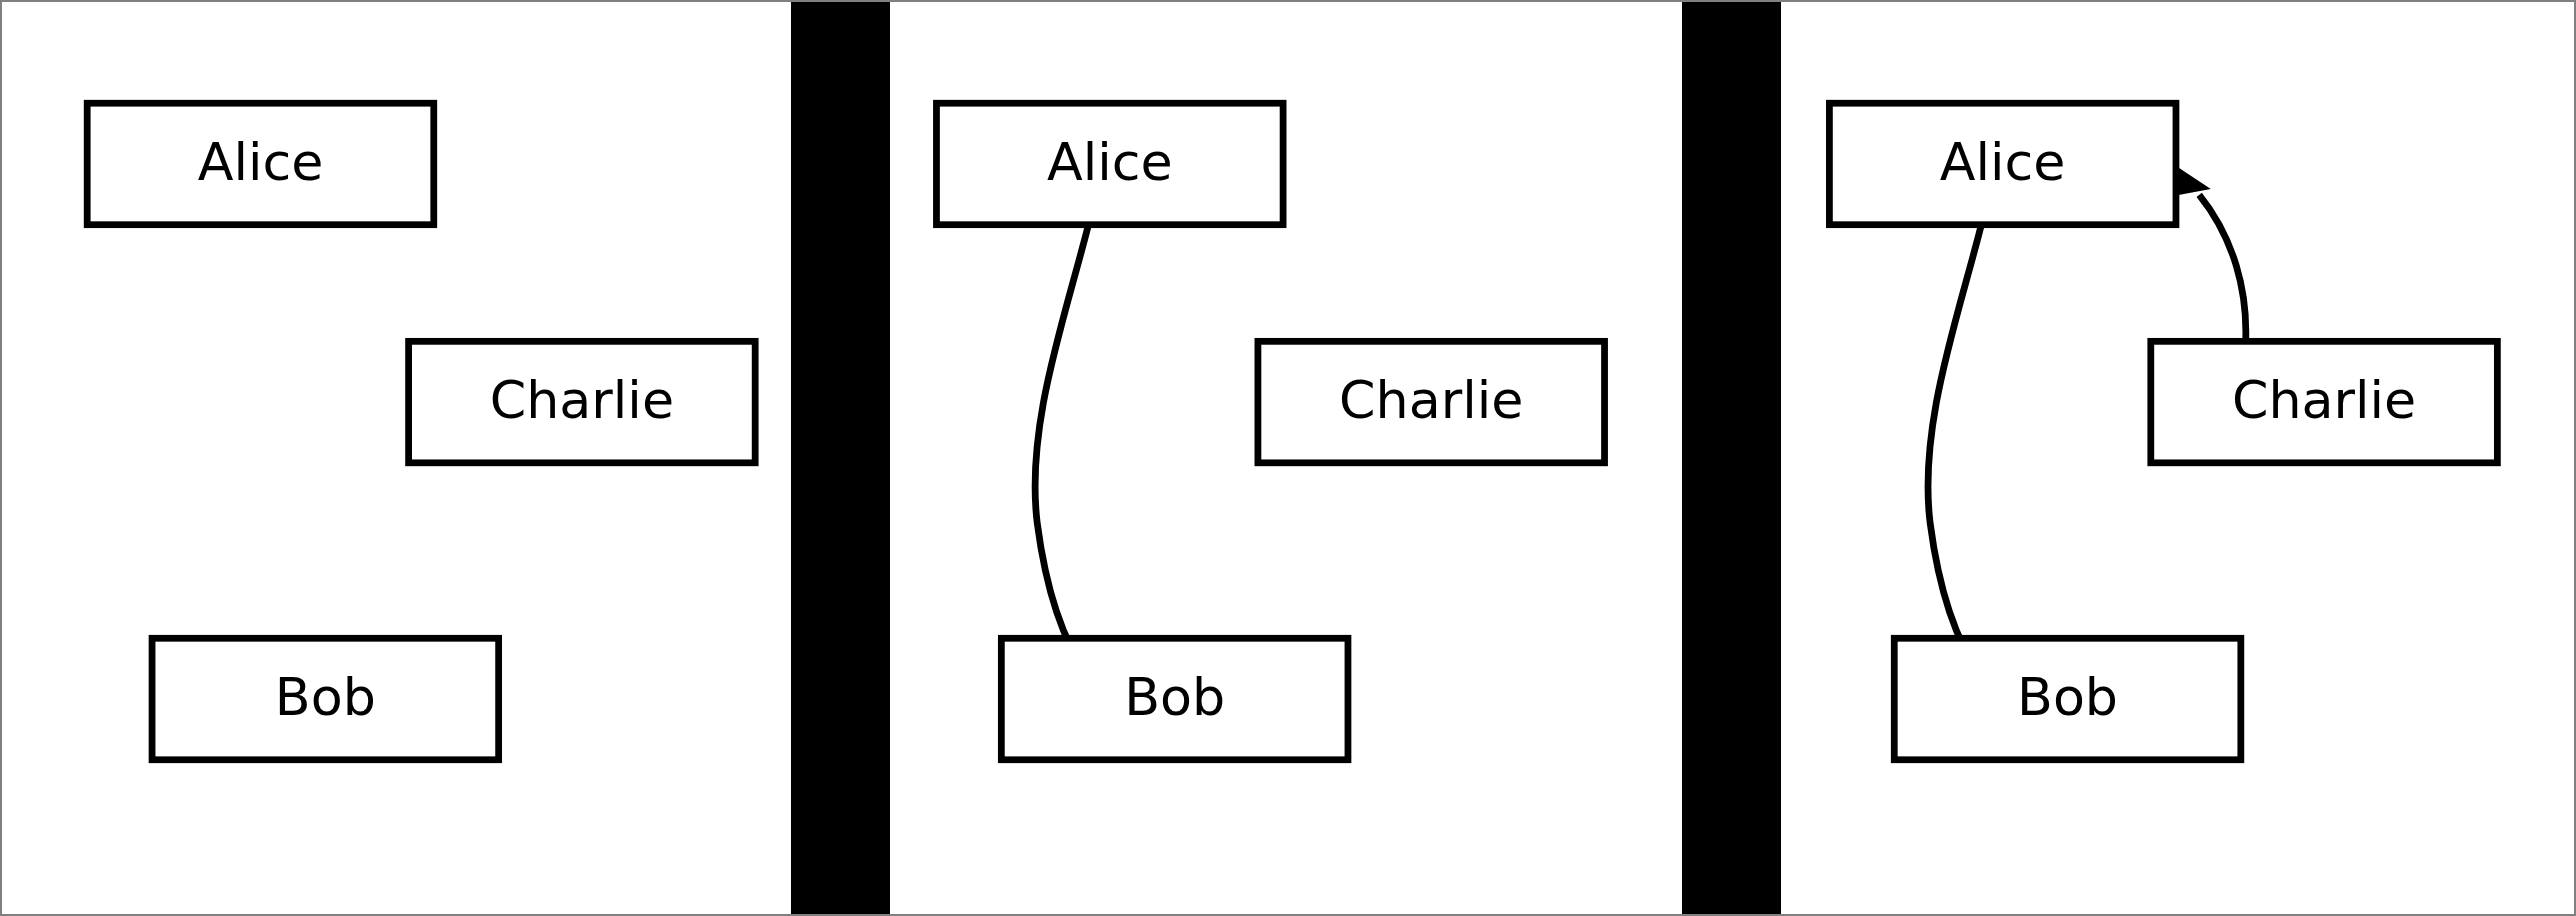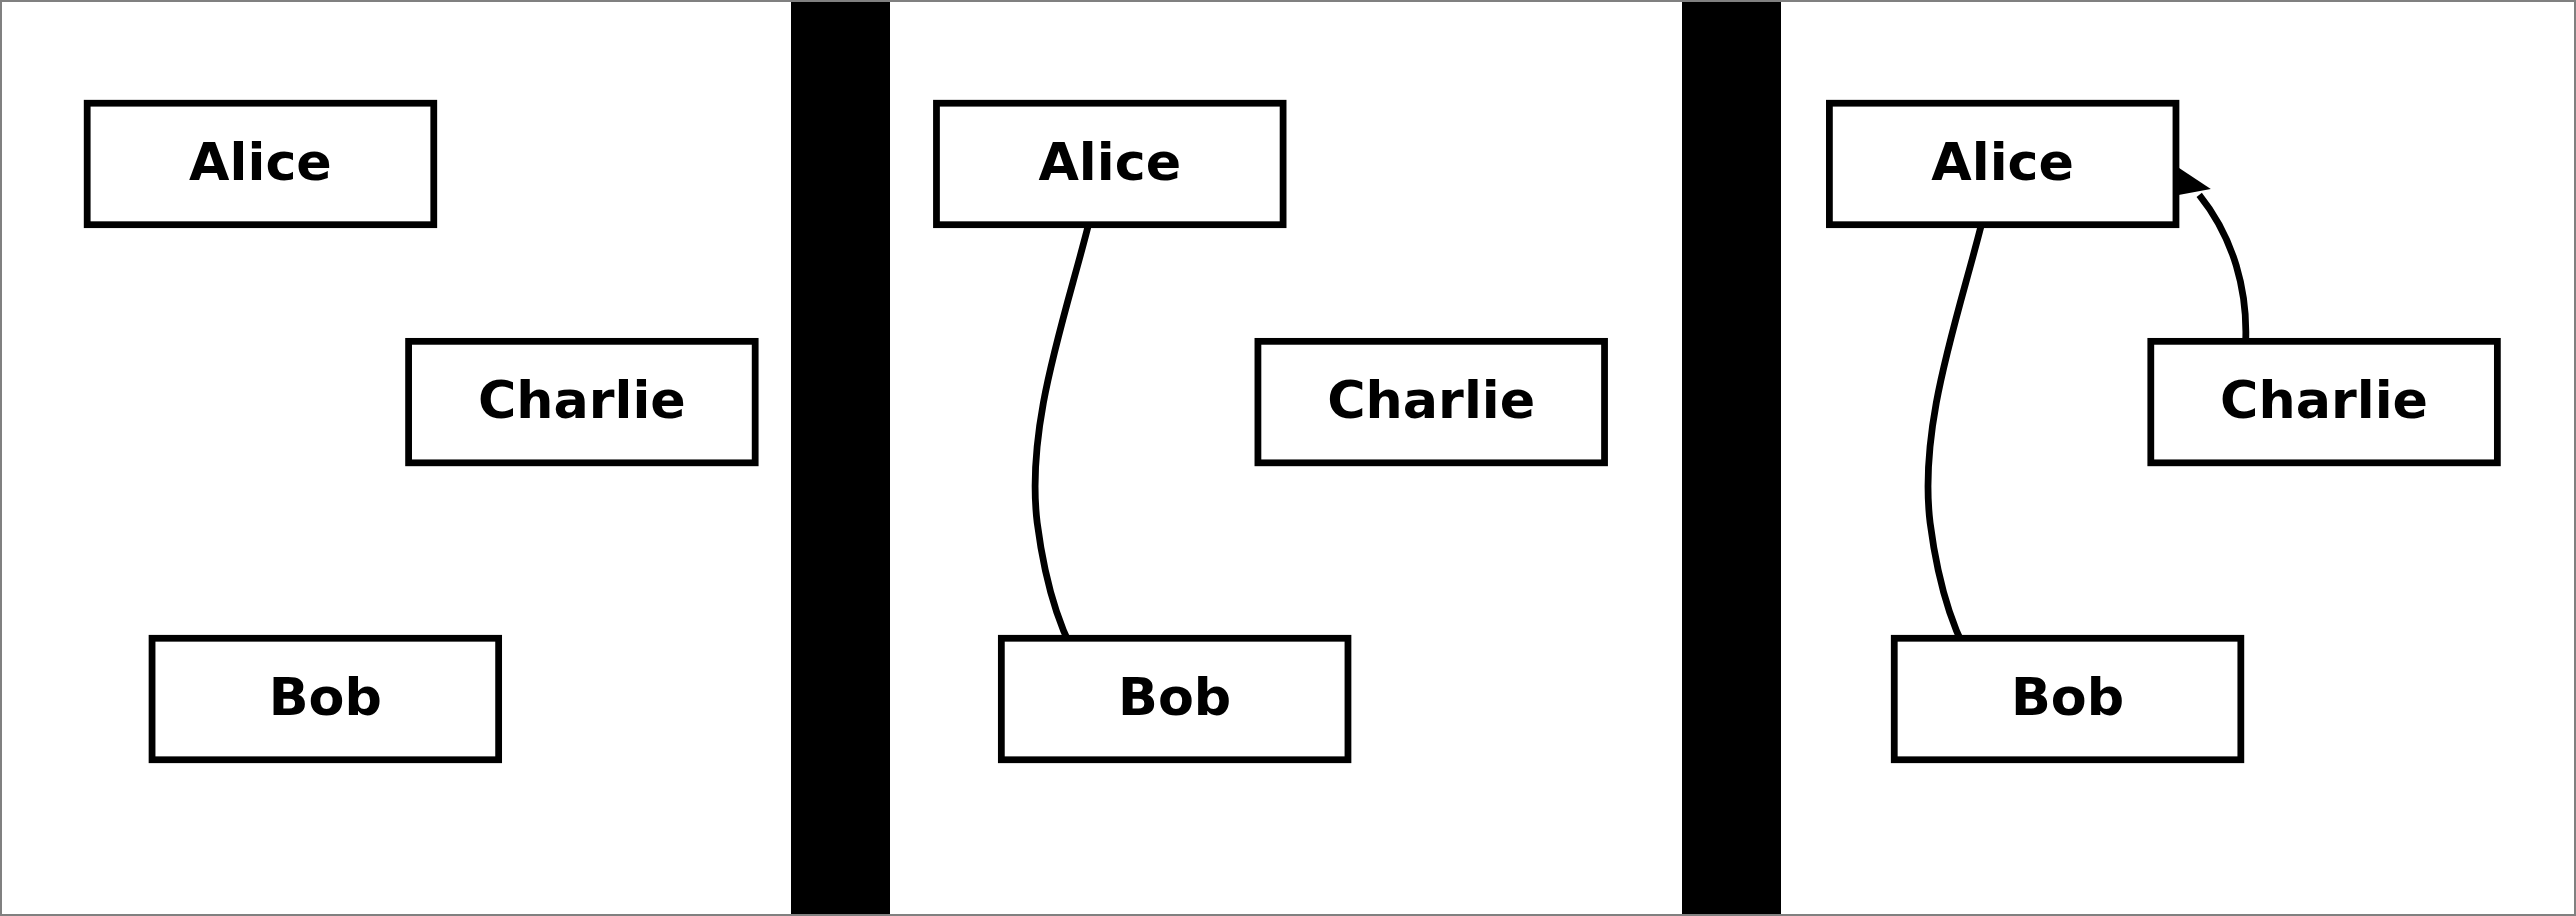--- a/index.html
+++ b/index.html
@@ -20,21 +20,20 @@
     border: 2.9px solid #808080;
     overflow: hidden;
   }
 
   .filmstrip {
     position: absolute;
     inset: 0;
     display: flex;
     flex-direction: row;
     align-items: stretch;
-    font-weight: bold;
   }
 
   .panel {
     position: relative;
     background: #ffffff;
     overflow: hidden;
     flex: 0 0 auto;
   }
   .panel.p1 { width: 789px; }
   .panel.p2 { width: 792px; }

